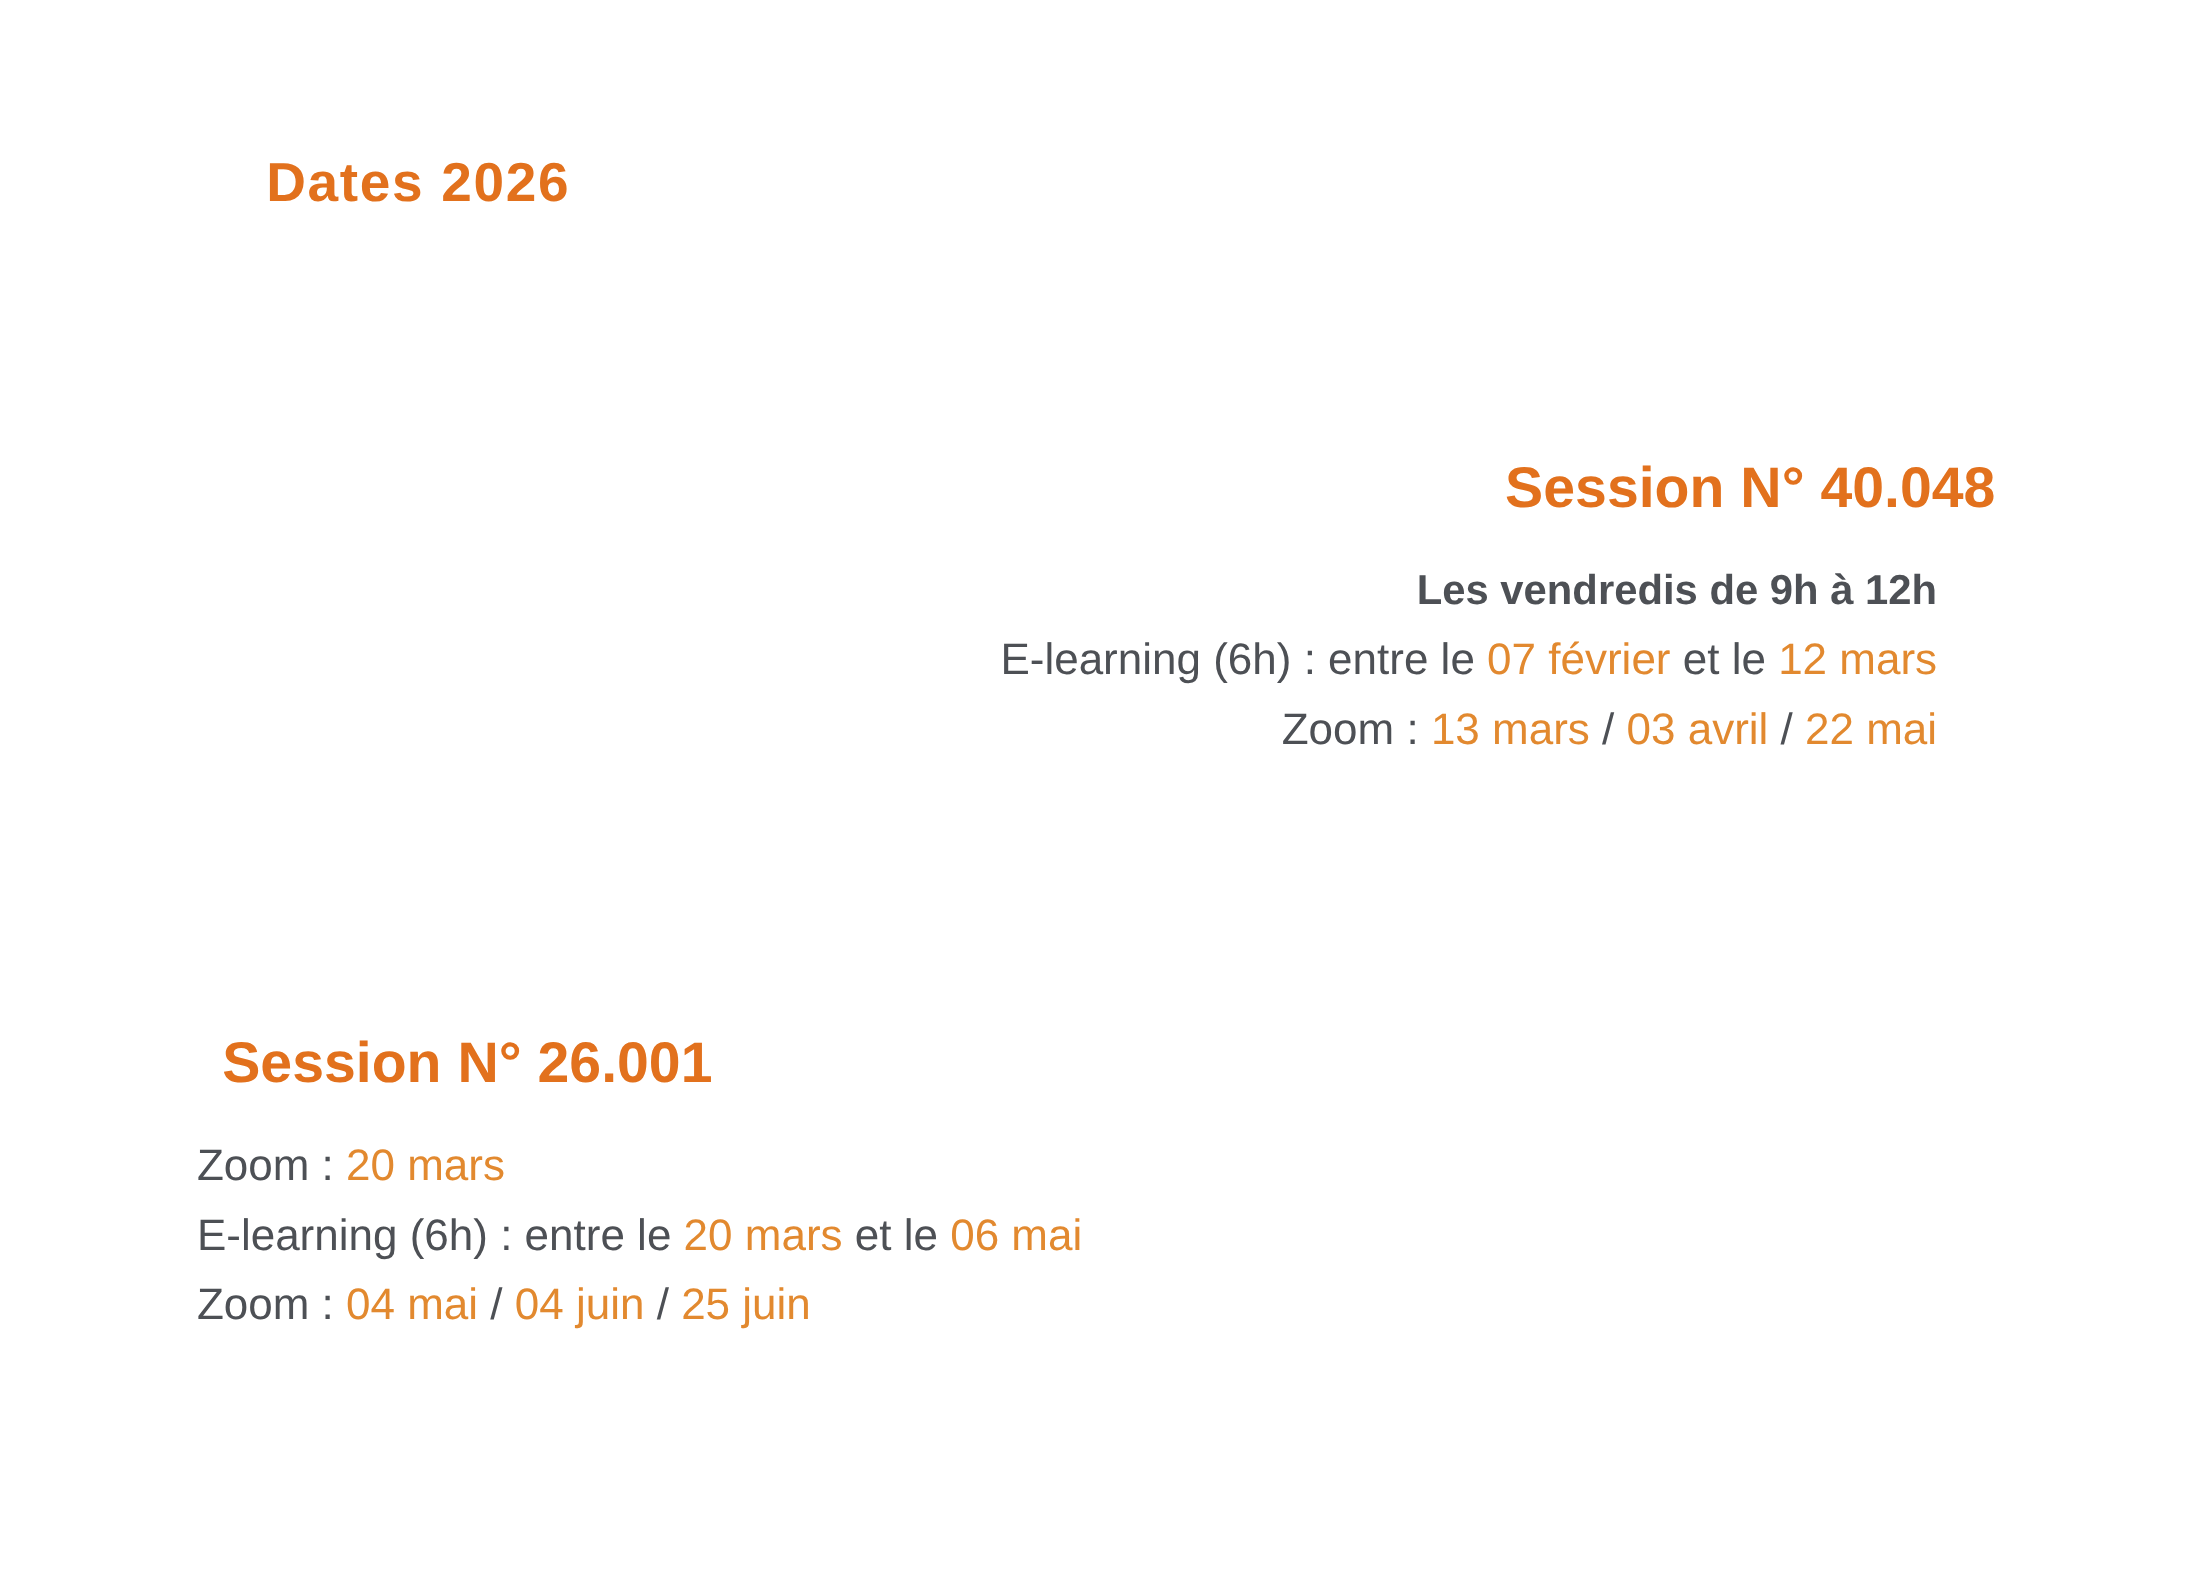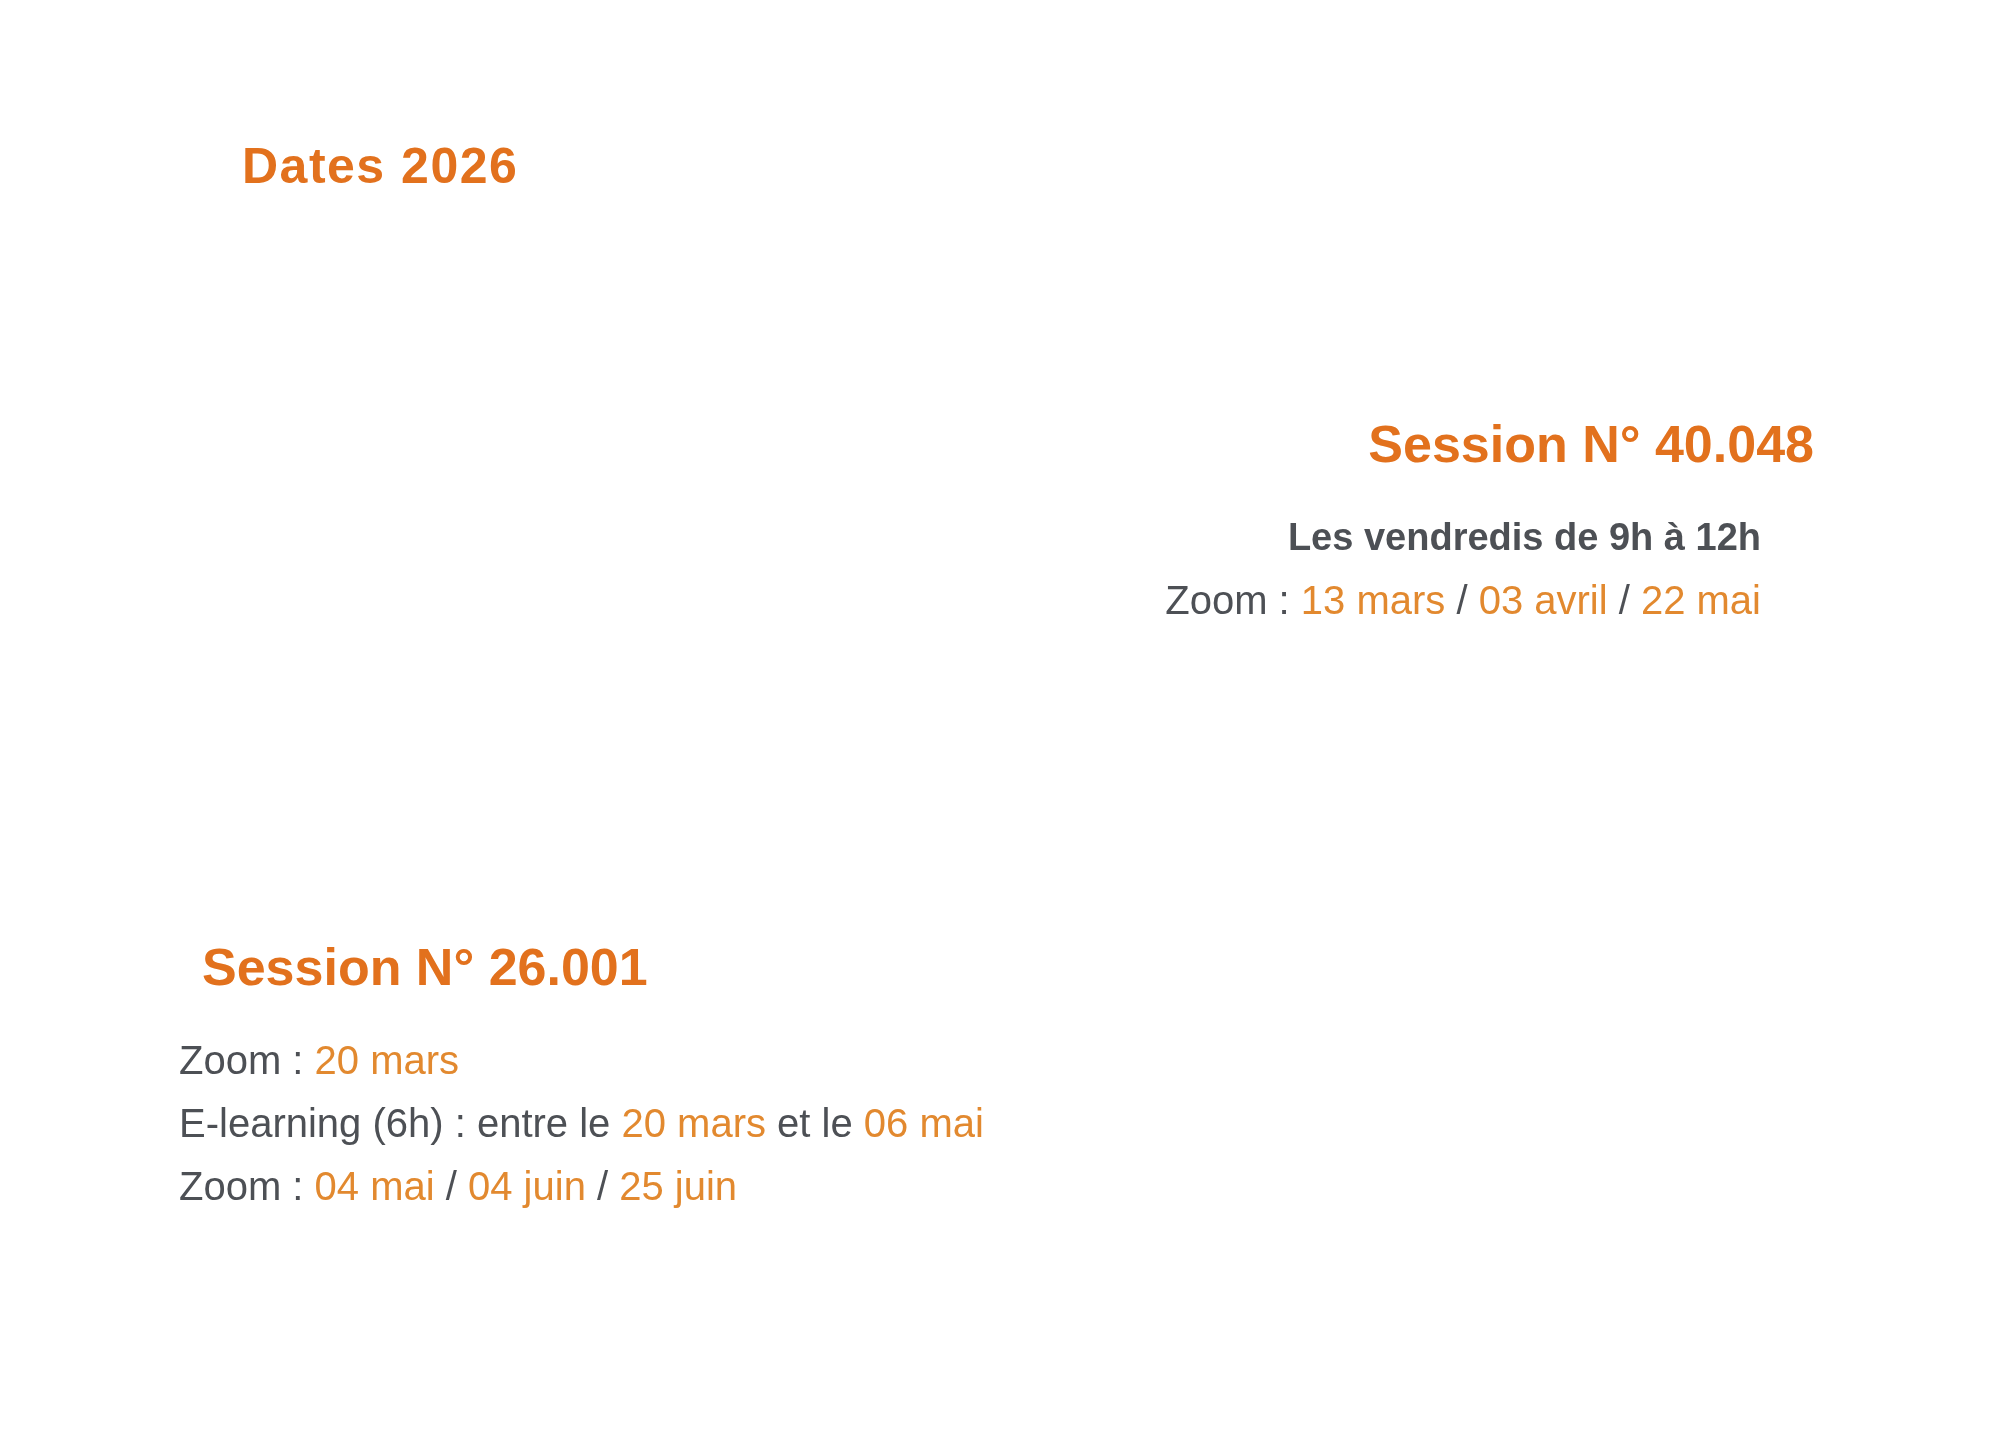--- a/index.html
+++ b/index.html
@@ -122,20 +122,23 @@
 
     <div class="session-heading">Session N° 40.048</div>
 
     <div class="detail-wrap">
 
       <div class="detail-lines">
 
         <div class="detail-line strong">Les vendredis de 9h à 12h</div>
 
 
+        <div class="detail-line">
+          <span>E-learning (6h) : entre le </span><span class="date">07 février</span><span> et le </span><span class="date">12 mars</span>
+        </div>
 
         <div class="detail-line">
           <span>Zoom : </span><span class="date">13 mars</span><span class="sep"> / </span><span class="date">03 avril</span><span class="sep"> / </span><span class="date">22 mai</span>
         </div>
 
       </div>
 
       <div class="accent-bar"></div>
 
     </div>

